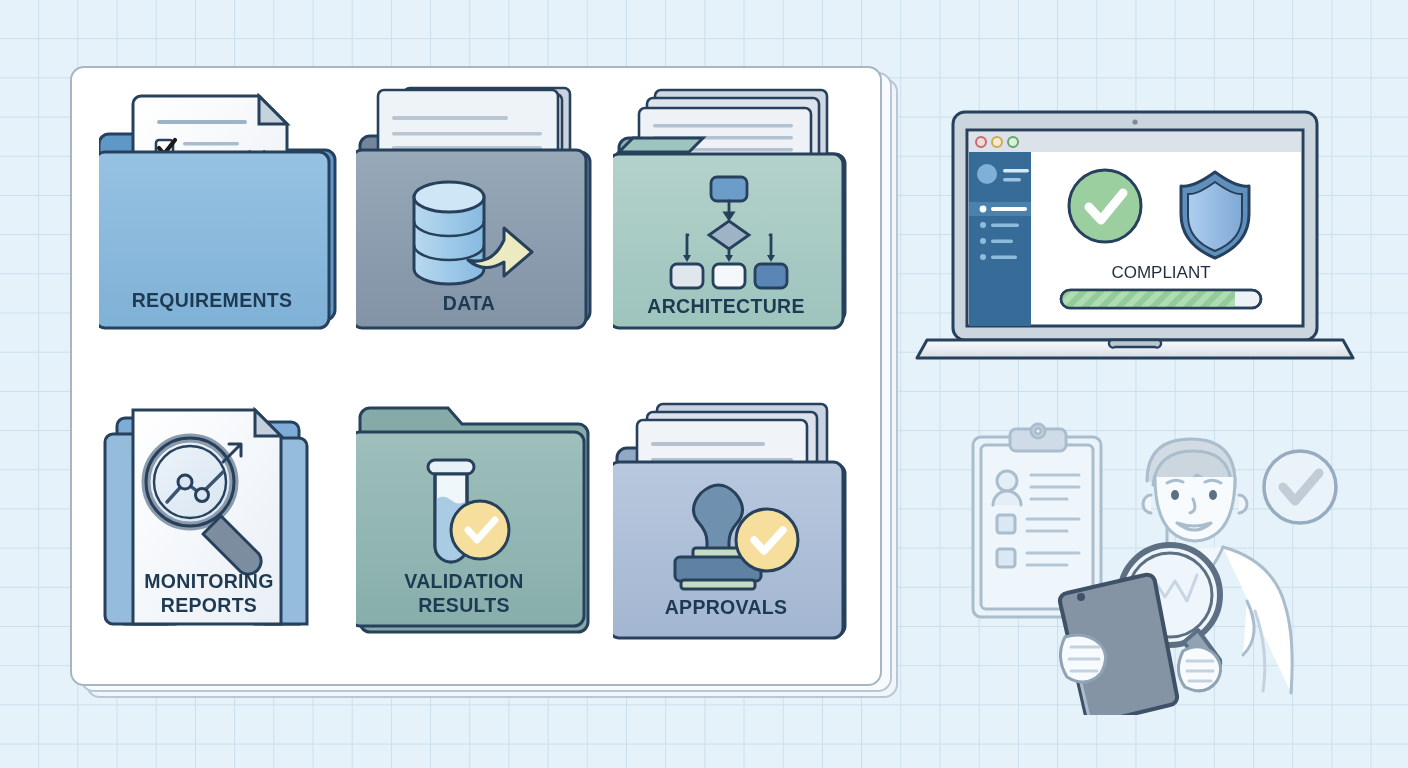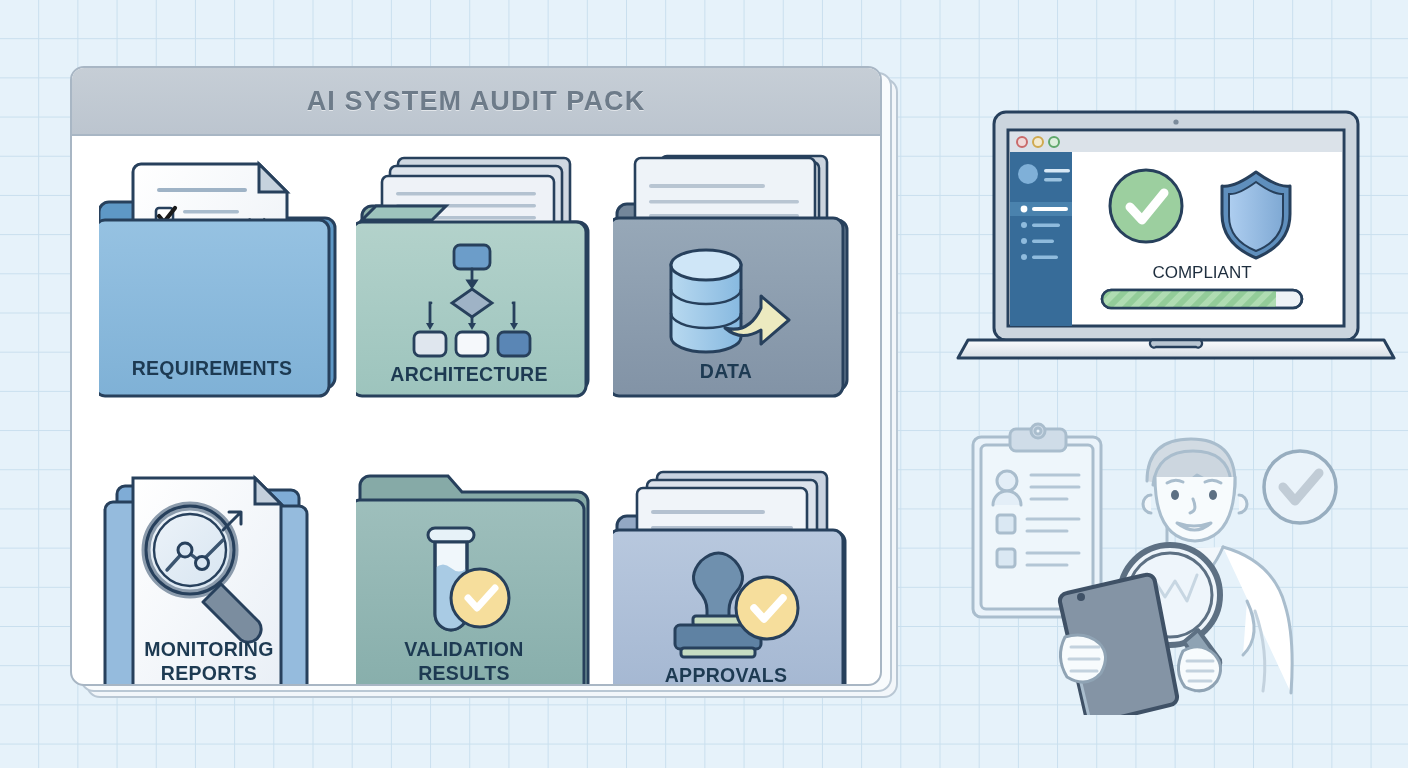--- a/index.html
+++ b/index.html
@@ -78,38 +78,35 @@
   .flabel {
     font-size: 19.5px;
     font-weight: bold;
     fill: #1d3a52;
     text-anchor: middle;
     letter-spacing: 0.3px;
     font-family: "Liberation Sans", sans-serif;
   }
 
   
-  .laptop { position: absolute; left: 956px; top: 108px; }
+  .laptop { position: absolute; left: 915px; top: 108px; }
 
   
   .auditor { position: absolute; left: 955px; top: 415px; }
 </style>
 </head>
 <body>
 
 <div id="stage">
 
   <div class="panel-stack-2"></div>
   <div class="panel-stack-1"></div>
 
   <div class="panel">
 
-    <div class="panel-header">
-      <div class="panel-title">AI SYSTEM AUDIT PACK</div>
-    </div>
 
     <div class="folder-grid">
 
       <div class="folder-cell">
         <svg width="240" height="258" viewBox="0 0 240 258">
           <defs>
             <linearGradient id="gReq" x1="0" y1="0" x2="0" y2="1">
               <stop offset="0" stop-color="#96c2e2"></stop>
                 <stop offset="1" stop-color="#7fb1d6"></stop>
             </linearGradient>
@@ -158,20 +155,57 @@
             </g>
 
             <g transform="translate(152,150)">
               <path d="M0,-26 L7,-24 L12,-30 L20,-24 L17,-17 L23,-12 L30,-14 L32,-4 L25,-1 L25,7 L32,10 L29,19 L22,18 L17,24 L20,31 L11,35 L7,29 L-1,29 L-5,35 L-13,30 L-11,23 L-16,18 L-23,19 L-26,10 L-20,6 L-20,-2 L-26,-5 L-23,-14 L-16,-13 L-11,-19 L-13,-26 L-5,-30 Z" fill="#8c9aa8" stroke="#3d4d5c" stroke-width="3"></path>
               <circle cx="0" cy="2" r="10" fill="#e7ecf1" stroke="#3d4d5c" stroke-width="3"></circle>
             </g>
           </g>
 
           <path d="M6 70 h214 a10 10 0 0 1 10 10 v156 a10 10 0 0 1 -10 10 h-214 a10 10 0 0 1 -10 -10 v-156 a10 10 0 0 1 10 -10 z" fill="url(#gReq)" stroke="#27405c" stroke-width="3"></path>
           <text class="flabel" x="113" y="225">REQUIREMENTS</text>
+        </svg>
+      </div>
+
+      <div class="folder-cell">
+        <svg width="240" height="258" viewBox="0 0 240 258">
+          <defs>
+            <linearGradient id="gData" x1="0" y1="0" x2="0" y2="1">
+              <stop offset="0" stop-color="#97a8b8"></stop>
+                <stop offset="1" stop-color="#8293a6"></stop>
+            </linearGradient>
+            <linearGradient id="gCyl" x1="0" y1="0" x2="1" y2="0">
+              <stop offset="0" stop-color="#b8d9f0"></stop>
+                <stop offset="1" stop-color="#87b9e0"></stop>
+            </linearGradient>
+          </defs>
+          <path d="M14 54 h72 l14 16 h124 a10 10 0 0 1 10 10 v150 a10 10 0 0 1 -10 10 h-210 a10 10 0 0 1 -10 -10 v-166 a10 10 0 0 1 10 -10 z" fill="#73869a" stroke="#27405c" stroke-width="3"></path>
+          <g>
+            <rect x="48" y="6" width="166" height="102" rx="6" fill="#cbd4de" stroke="#27405c" stroke-width="2.6"></rect>
+            <rect x="40" y="12" width="166" height="102" rx="6" fill="#dde4ec" stroke="#27405c" stroke-width="2.6"></rect>
+            <rect x="22" y="8" width="180" height="106" rx="6" fill="#eef3f8" stroke="#27405c" stroke-width="2.6"></rect>
+            <g fill="#b8c5d2">
+              <rect x="36" y="34" width="116" height="4" rx="2"></rect>
+              <rect x="36" y="50" width="150" height="3.4" rx="1.7"></rect>
+              <rect x="36" y="64" width="150" height="3.4" rx="1.7"></rect>
+              <rect x="36" y="78" width="150" height="3.4" rx="1.7"></rect>
+            </g>
+          </g>
+          <path d="M6 68 h214 a10 10 0 0 1 10 10 v158 a10 10 0 0 1 -10 10 h-214 a10 10 0 0 1 -10 -10 v-158 a10 10 0 0 1 10 -10 z" fill="url(#gData)" stroke="#27405c" stroke-width="3"></path>
+
+          <g>
+            <path d="M58 115 v72 a35 15 0 0 0 70 0 v-72 z" fill="url(#gCyl)" stroke="#27405c" stroke-width="3"></path>
+            <ellipse cx="93" cy="115" rx="35" ry="15" fill="#cfe6f7" stroke="#27405c" stroke-width="3"></ellipse>
+            <path d="M58 139 a35 15 0 0 0 70 0" fill="none" stroke="#27405c" stroke-width="2.6"></path>
+            <path d="M58 163 a35 15 0 0 0 70 0" fill="none" stroke="#27405c" stroke-width="2.6"></path>
+            <path d="M112 178 q24 6 36 -20 l0 -12 l28 24 l-28 24 l0 -14 q-20 12 -36 -2 z" fill="#eceac0" stroke="#27405c" stroke-width="3" stroke-linejoin="round"></path>
+          </g>
+          <text class="flabel" x="113" y="228">DATA</text>
         </svg>
       </div>
 
       <div class="folder-cell">
         <svg width="240" height="258" viewBox="0 0 240 258">
           <defs>
             <linearGradient id="gArc" x1="0" y1="0" x2="0" y2="1">
               <stop offset="0" stop-color="#b3d2cb"></stop>
                 <stop offset="1" stop-color="#9dc4bd"></stop>
             </linearGradient>
@@ -203,57 +237,20 @@
             <g fill="#27405c" stroke="none">
               <path d="M70 173 l4 7 l4 -7 z"></path>
               <path d="M112 173 l4 7 l4 -7 z"></path>
               <path d="M154 173 l4 7 l4 -7 z"></path>
             </g>
             <rect x="58" y="182" width="32" height="24" rx="6" fill="#dfe6ee"></rect>
             <rect x="100" y="182" width="32" height="24" rx="6" fill="#f5f8fb"></rect>
             <rect x="142" y="182" width="32" height="24" rx="6" fill="#5a86b5"></rect>
           </g>
           <text class="flabel" x="113" y="231">ARCHITECTURE</text>
-        </svg>
-      </div>
-
-      <div class="folder-cell">
-        <svg width="240" height="258" viewBox="0 0 240 258">
-          <defs>
-            <linearGradient id="gData" x1="0" y1="0" x2="0" y2="1">
-              <stop offset="0" stop-color="#97a8b8"></stop>
-                <stop offset="1" stop-color="#8293a6"></stop>
-            </linearGradient>
-            <linearGradient id="gCyl" x1="0" y1="0" x2="1" y2="0">
-              <stop offset="0" stop-color="#b8d9f0"></stop>
-                <stop offset="1" stop-color="#87b9e0"></stop>
-            </linearGradient>
-          </defs>
-          <path d="M14 54 h72 l14 16 h124 a10 10 0 0 1 10 10 v150 a10 10 0 0 1 -10 10 h-210 a10 10 0 0 1 -10 -10 v-166 a10 10 0 0 1 10 -10 z" fill="#73869a" stroke="#27405c" stroke-width="3"></path>
-          <g>
-            <rect x="48" y="6" width="166" height="102" rx="6" fill="#cbd4de" stroke="#27405c" stroke-width="2.6"></rect>
-            <rect x="40" y="12" width="166" height="102" rx="6" fill="#dde4ec" stroke="#27405c" stroke-width="2.6"></rect>
-            <rect x="22" y="8" width="180" height="106" rx="6" fill="#eef3f8" stroke="#27405c" stroke-width="2.6"></rect>
-            <g fill="#b8c5d2">
-              <rect x="36" y="34" width="116" height="4" rx="2"></rect>
-              <rect x="36" y="50" width="150" height="3.4" rx="1.7"></rect>
-              <rect x="36" y="64" width="150" height="3.4" rx="1.7"></rect>
-              <rect x="36" y="78" width="150" height="3.4" rx="1.7"></rect>
-            </g>
-          </g>
-          <path d="M6 68 h214 a10 10 0 0 1 10 10 v158 a10 10 0 0 1 -10 10 h-214 a10 10 0 0 1 -10 -10 v-158 a10 10 0 0 1 10 -10 z" fill="url(#gData)" stroke="#27405c" stroke-width="3"></path>
-
-          <g>
-            <path d="M58 115 v72 a35 15 0 0 0 70 0 v-72 z" fill="url(#gCyl)" stroke="#27405c" stroke-width="3"></path>
-            <ellipse cx="93" cy="115" rx="35" ry="15" fill="#cfe6f7" stroke="#27405c" stroke-width="3"></ellipse>
-            <path d="M58 139 a35 15 0 0 0 70 0" fill="none" stroke="#27405c" stroke-width="2.6"></path>
-            <path d="M58 163 a35 15 0 0 0 70 0" fill="none" stroke="#27405c" stroke-width="2.6"></path>
-            <path d="M112 178 q24 6 36 -20 l0 -12 l28 24 l-28 24 l0 -14 q-20 12 -36 -2 z" fill="#eceac0" stroke="#27405c" stroke-width="3" stroke-linejoin="round"></path>
-          </g>
-          <text class="flabel" x="113" y="228">DATA</text>
         </svg>
       </div>
 
       <div class="folder-cell">
         <svg width="240" height="250" viewBox="0 0 240 250">
           <defs>
             <linearGradient id="gMonDoc" x1="0" y1="0" x2="1" y2="1">
               <stop offset="0" stop-color="#ffffff"></stop>
                 <stop offset="1" stop-color="#e9eff6"></stop>
             </linearGradient>

